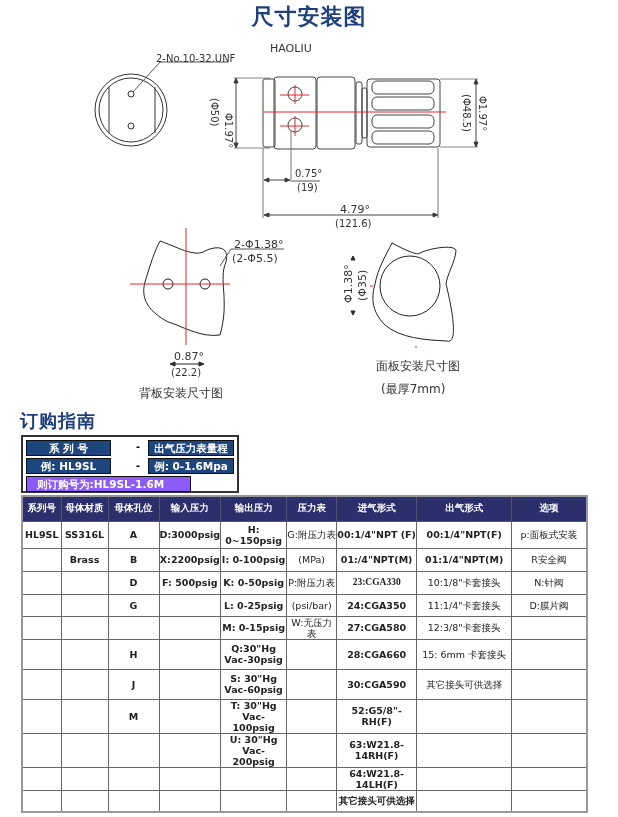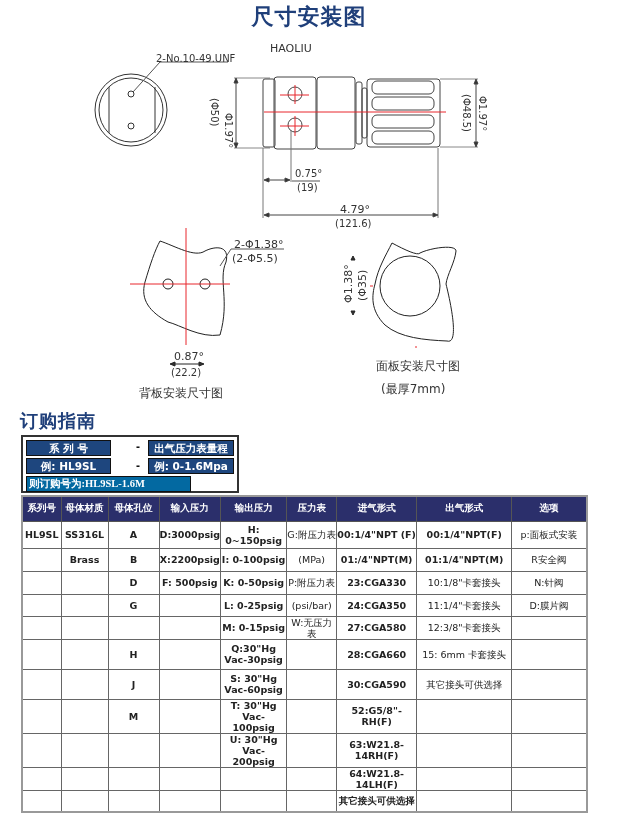--- a/index.html
+++ b/index.html
@@ -6,21 +6,21 @@
   html, body { width: 618px; height: 817px; background: #ffffff; overflow: hidden; }
   body { position: relative; font-family: "Liberation Sans", "DejaVu Sans", sans-serif; color: #222; }
   .abs { position: absolute; }
   .title { left: 0; width: 618px; top: 2px; text-align: center; font-size: 22px; font-weight: bold; color: #1f3f7a; font-family: "DejaVu Sans", sans-serif; letter-spacing: 1px; }
   .drawing { left: 0; top: 0; width: 618px; height: 410px; }
   .lbl { font-size: 10px; color: #333; font-family: "DejaVu Sans", sans-serif; }
   .caption { font-size: 12px; color: #333; font-family: "DejaVu Sans", sans-serif; }
   .section-title { left: 20px; top: 409px; font-size: 18px; font-weight: bold; color: #1f3f7a; font-family: "DejaVu Sans", sans-serif; letter-spacing: 1px; }
   .order-box { left: 21px; top: 435px; width: 218px; height: 58px; border: 2px solid #333; background: #fff; }
   .chip { position: absolute; height: 16px; background: #1e467e; border: 1px solid #111; color: #fff; font-size: 10.5px; font-weight: bold; text-align: center; line-height: 14px; font-family: "DejaVu Sans", sans-serif; white-space: nowrap; }
-  .chip.green { background: #0369a1; color: #fff; text-align: left; padding-left: 2px; font-family: Liberation Serif, serif; }
+  .chip.green { background: #8b5cf6; color: #fff; text-align: left; padding-left: 10px; }
   .dash { position: absolute; font-size: 12px; font-weight: bold; color: #111; }
   table.spec { position: absolute; left: 21px; top: 495px; border-collapse: collapse; table-layout: fixed; font-family: "DejaVu Sans", sans-serif; }
   table.spec th { background: #2b2f6b; color: #fff; font-size: 9.5px; font-weight: bold; height: 25px; border: 1px solid #555; white-space: nowrap; }
   table.spec td { font-size: 9.5px; color: #222; text-align: center; border: 1px solid #666; white-space: nowrap; line-height: 11px; padding: 0; }
   table.spec td.bold { font-weight: bold; }
   table.spec { border: 2px solid #999; }
 </style>
 </head>
 <body>
 
@@ -106,21 +106,21 @@
     <line x1="354" y1="258" x2="354" y2="314" stroke="#fff"></line>
     <polygon points="353,256 351,260 355,260" fill="#333"></polygon>
     <polygon points="353,315 351,311 355,311" fill="#333"></polygon>
   </g>
   <g stroke="#e8262d" stroke-width="1">
     <line x1="370" y1="286" x2="373" y2="286"></line>
     <line x1="416" y1="346" x2="416" y2="348"></line>
   </g>
 </svg>
 
-<div class="abs lbl" style="left:156px; top:53px;">2-No.10-49.UNF</div>
+<div class="abs lbl" style="left:156px; top:53px;">2-No.10-32.UNF</div>
 <div class="abs lbl" style="left:270px; top:42px; font-size:11px;">HAOLIU</div>
 <div class="abs lbl" style="left:234px; top:113px; transform:rotate(90deg); transform-origin:0 0; white-space:nowrap;">Φ1.97°</div>
 <div class="abs lbl" style="left:220px; top:98px; transform:rotate(90deg); transform-origin:0 0; white-space:nowrap;">(Φ50)</div>
 <div class="abs lbl" style="left:472px; top:94px; transform:rotate(90deg); transform-origin:0 0; white-space:nowrap;">(Φ48.5)</div>
 <div class="abs lbl" style="left:488px; top:96px; transform:rotate(90deg); transform-origin:0 0; white-space:nowrap;">Φ1.97°</div>
 <div class="abs lbl" style="left:295px; top:168px;">0.75°</div>
 <div class="abs lbl" style="left:297px; top:182px;">(19)</div>
 <div class="abs lbl" style="left:340px; top:203px; font-size:11px;">4.79°</div>
 <div class="abs lbl" style="left:335px; top:218px;">(121.6)</div>
 
@@ -194,21 +194,21 @@
         <td class="bold" style="white-space: pre-line;">01:1/4"NPT(M)</td>
         <td class="" style="white-space: pre-line;">R安全阀</td>
       </tr>
       <tr style="height: 23px;">
         <td class="bold" style="white-space: pre-line;"></td>
         <td class="bold" style="white-space: pre-line;"></td>
         <td class="bold" style="white-space: pre-line;">D</td>
         <td class="bold" style="white-space: pre-line;">F: 500psig</td>
         <td class="bold" style="white-space: pre-line;">K: 0-50psig</td>
         <td class="" style="white-space: pre-line;">P:附压力表</td>
-        <td class="bold" style="white-space: pre-line;">23:CGA330</td>
+        <td class="bold" style="white-space: pre-line; font-family: Liberation Serif, serif;">23:CGA330</td>
         <td class="" style="white-space: pre-line;">10:1/8"卡套接头</td>
         <td class="" style="white-space: pre-line;">N:针阀</td>
       </tr>
       <tr style="height: 22px;">
         <td class="bold" style="white-space: pre-line;"></td>
         <td class="bold" style="white-space: pre-line;"></td>
         <td class="bold" style="white-space: pre-line;">G</td>
         <td class="bold" style="white-space: pre-line;"></td>
         <td class="bold" style="white-space: pre-line;">L: 0-25psig</td>
         <td class="" style="white-space: pre-line;">(psi/bar)</td>

